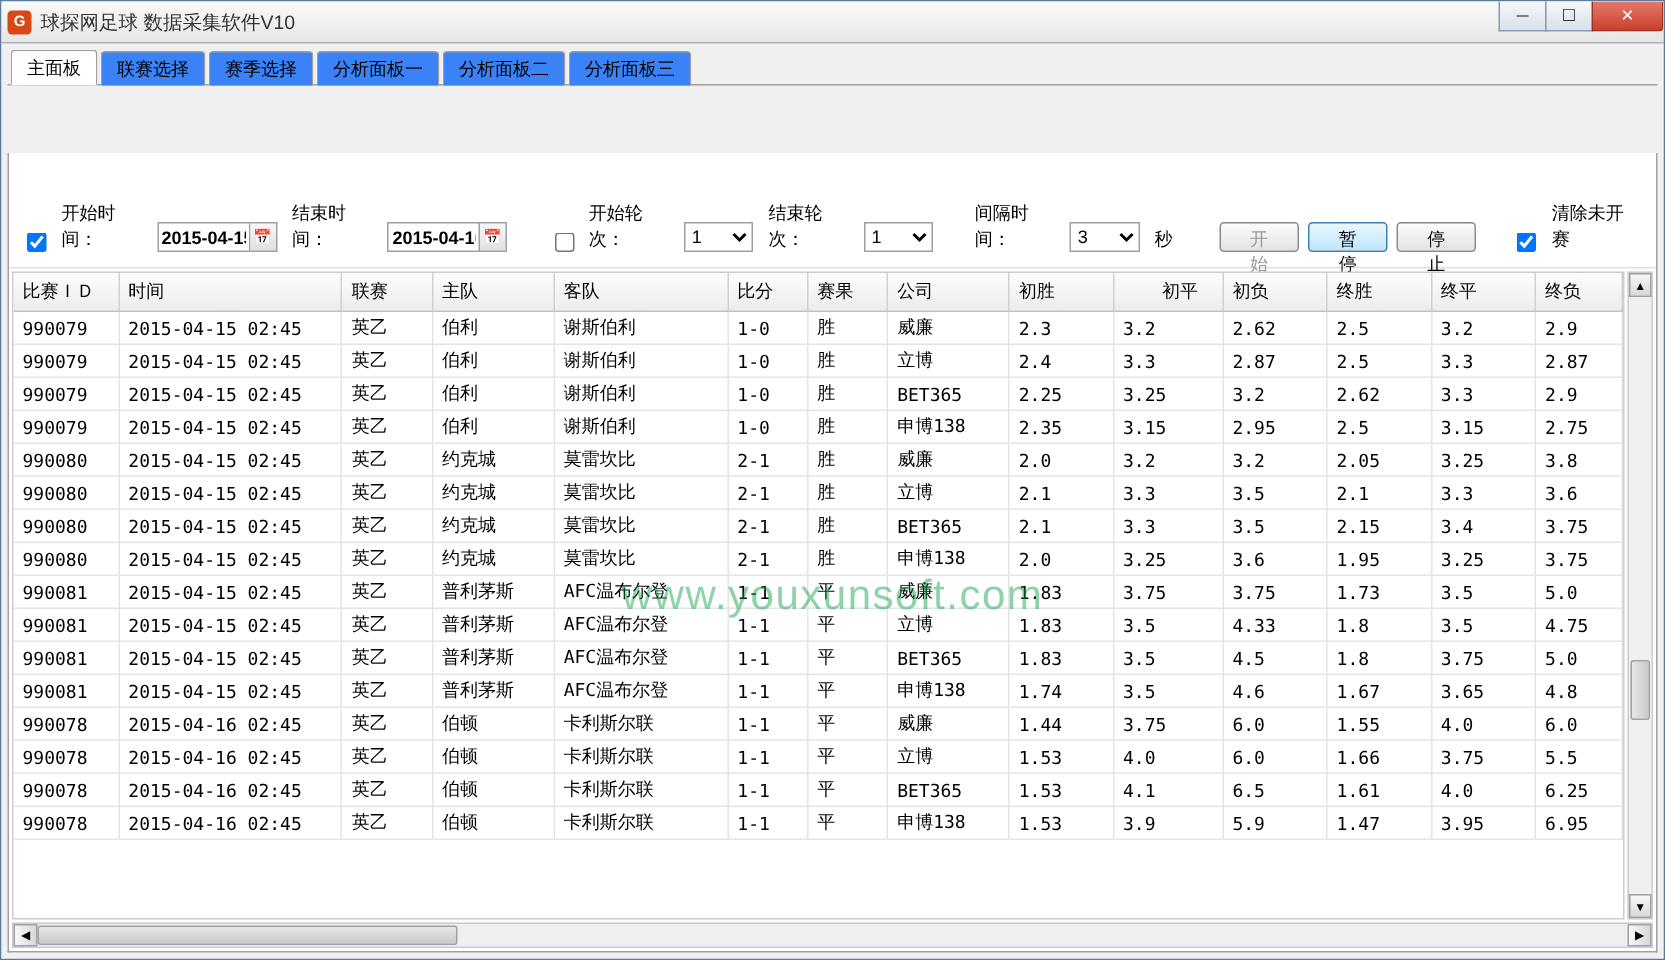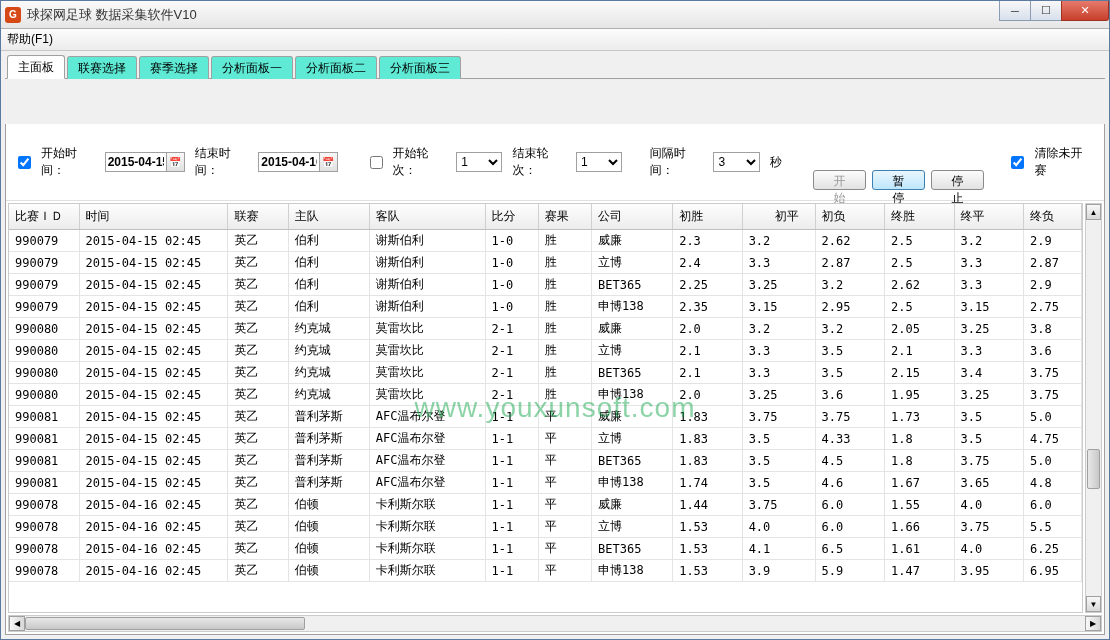--- a/index.html
+++ b/index.html
@@ -90,21 +90,21 @@
   align-items: flex-end;
   height: 24px;
   border-bottom: 1px solid #a0a0a0;
   background: #f0f0f0;
   padding-left: 2px;
 }
 .tab {
   padding: 3px 10px 2px 10px;
   border: 1px solid #a0a0a0;
   border-bottom: none;
-  background: #5eead4;
+  background: #3b82f6;
   margin-right: 2px;
   font-size: 12px;
   position: relative;
   top: 1px;
   border-top-left-radius: 3px;
   border-top-right-radius: 3px;
 }
 .tab.active {
   background: #fff;
   border-bottom: 1px solid #fff;
@@ -115,21 +115,21 @@
   background: #fff;
   border: 1px solid #a0a0a0;
   border-top: none;
   display: flex;
   flex-direction: column;
   overflow: hidden;
 }
 .toolbar {
   padding: 10px 12px;
   display: flex;
-  align-items: center;
+  align-items: flex-end;
   gap: 6px;
   font-size: 12px;
   border-bottom: 1px solid #e0e0e0;
 }
 .toolbar label { margin-left: 4px; }
 .chk { width: 13px; height: 13px; }
 .date-field, .num-field {
   border: 1px solid #a0a0a0;
   padding: 1px 2px;
   font-weight: bold;
@@ -286,23 +286,20 @@
   <div class="titlebar">
     <div class="icon">G</div>
     <div class="title">球探网足球    数据采集软件V10</div>
     <div class="win-controls">
       <div class="win-btn">─</div>
       <div class="win-btn">☐</div>
       <div class="win-btn close">✕</div>
     </div>
   </div>
 
-  <div class="menubar">
-    <span>帮助(F1)</span>
-  </div>
 
   <div class="content">
 
     <div class="tabs" id="tabs">
         <div class="tab active">主面板</div>
         <div class="tab">联赛选择</div>
         <div class="tab">赛季选择</div>
         <div class="tab">分析面板一</div>
         <div class="tab">分析面板二</div>
         <div class="tab">分析面板三</div>

